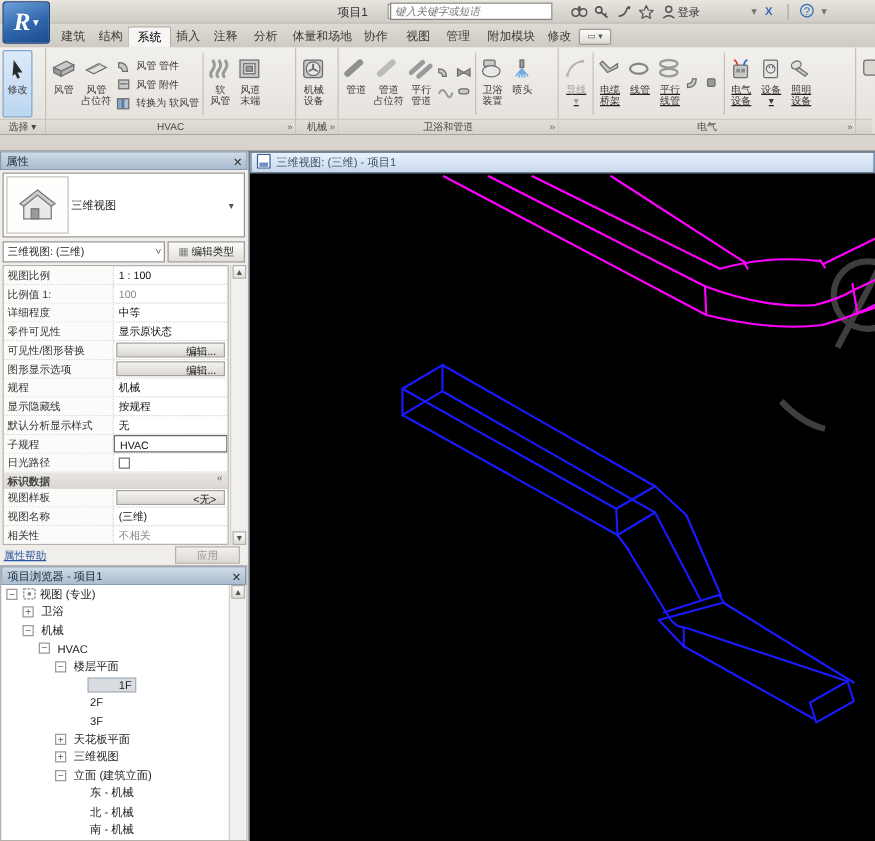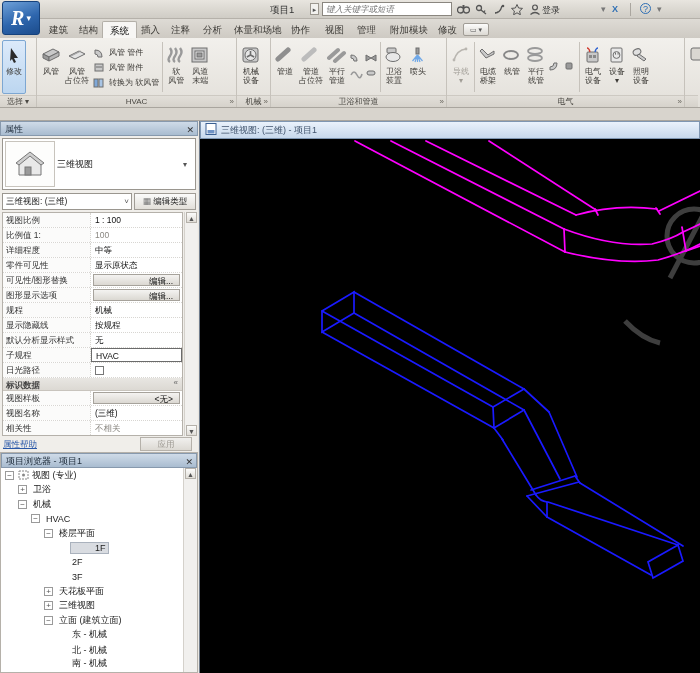--- a/index.html
+++ b/index.html
@@ -11,21 +11,21 @@
   .titlebar { position:absolute; left:0; top:0; width:700px; height:19px;
     background:linear-gradient(#e8e5df,#cfccc5); border-bottom:1px solid #b5b1aa; }
   .rlogo { position:absolute; left:2px; top:1px; width:38px; height:34px; z-index:30;
     background:linear-gradient(160deg,#6ea0d8 0%,#2e66ad 55%,#1c4c8c 100%);
     border:1px solid #16427c; border-radius:3px; color:#fff; display:flex; align-items:center;
     justify-content:center; font:italic bold 20px "Liberation Serif",serif; }
   .rlogo .caret { font:9px "Liberation Sans",sans-serif; margin-left:2px; font-style:normal; }
   .tb-title { position:absolute; left:270px; top:4px; font-size:9.5px; color:#333; }
   .tb-expand { position:absolute; left:310px; top:3px; width:9px; height:12px; background:#f2f1ee;
     border:1px solid #9b978f; font-size:7px; line-height:11px; text-align:center; color:#555; }
-  .tb-search { position:absolute; left:322px; top:2px; width:130px; height:14px;
+  .tb-search { position:absolute; left:312px; top:2px; width:130px; height:14px;
     border:1px solid #8a867f; background:#fff; font:italic 8.5px "Liberation Sans",sans-serif;
     color:#999; padding:0 3px; }
   .tb-ico { position:absolute; top:2px; width:16px; height:15px; display:flex; align-items:center;
     justify-content:center; cursor:default; }
   .tb-text { position:absolute; top:4px; font-size:9px; color:#333; }
   .tb-sep { position:absolute; top:3px; width:1px; height:13px; background:#aaa69f; }
 
   
   .tabrow { position:absolute; left:0; top:19px; width:700px; height:19px;
     background:linear-gradient(#dedbd5,#cecac3); }
@@ -328,21 +328,21 @@
         <div class="ic">
           <svg width="20" height="18" viewBox="0 0 20 18">
             <rect x="8" y="2" width="3" height="6" fill="#9a9a9a" stroke="#6e6e6e"></rect>
             <path d="M9.5,9 l-5,6 M9.5,9 l0,7 M9.5,9 l5,6 M9.5,9 l-2.5,7 M9.5,9 l2.5,7" stroke="#6fa8e8" stroke-width="1.2"></path>
           </svg>
         </div>
         <div class="ln">喷头</div>
       </div>
       <div class="panel-label"><span>卫浴和管道</span><span class="ovf">»</span></div>
     </div>
-    <div class="panel" style="width: 238px;">
+    <div class="panel" style="width: 238px; text-decoration: underline;">
       <div class="btn-big dis">
         <div class="ic">
           <svg width="20" height="18" viewBox="0 0 20 18">
             <path d="M3,14 Q6,4 15,3" fill="none" stroke="#b9b6b0" stroke-width="1.6"></path>
             <circle cx="3" cy="14" r="1.4" fill="#b9b6b0"></circle>
             <circle cx="15" cy="3" r="1.4" fill="#b9b6b0"></circle>
           </svg>
         </div>
         <div class="ln">导线</div>
         <div class="ln">▾</div>

